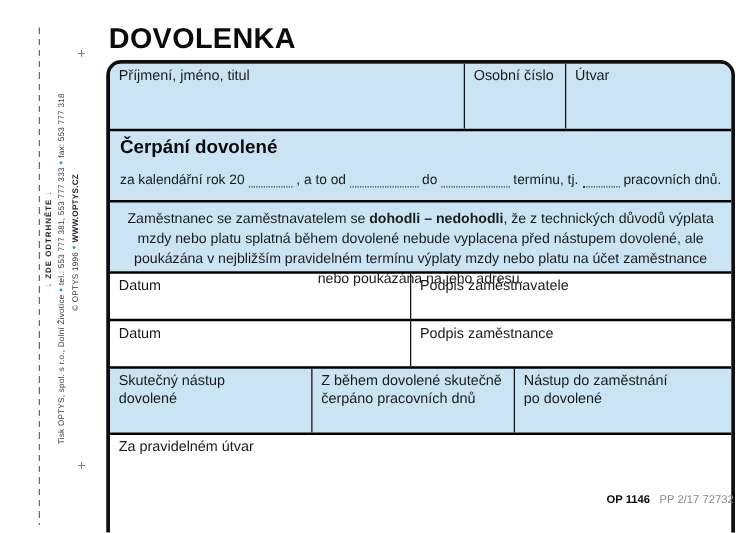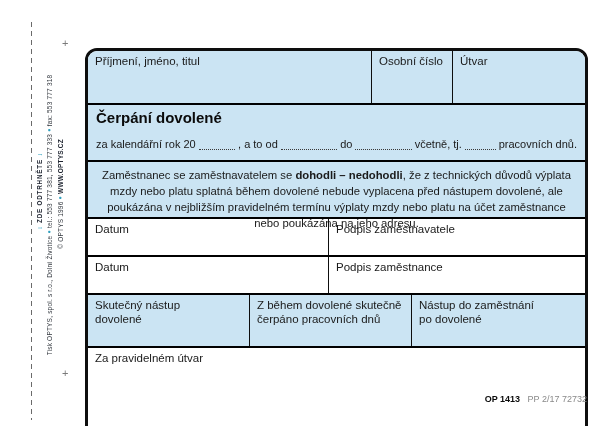--- a/index.html
+++ b/index.html
@@ -86,20 +86,21 @@
 
   <div class="rot imprint2">
     <span>© OPTYS 1996</span>
     <span class="bullet">●</span>
     <span class="weblink">WWW.OPTYS.CZ</span>
   </div>
 
   <div class="plus plus-top">+</div>
   <div class="plus plus-bottom">+</div>
 
+  <div class="page-title">DOVOLENKA</div>
 
   <div class="card">
 
     <div class="row r1 blue">
       <div class="cell c1 vline">
         <span>Příjmení, jméno, titul</span>
       </div>
       <div class="cell c2 vline">
         <span>Osobní číslo</span>
       </div>
@@ -110,21 +111,21 @@
 
     <div class="row r2 blue">
       <div class="sec-heading">Čerpání dovolené</div>
       <div class="claim-line">
         <span>za kalendářní rok 20</span>
         <span class="dots d1"></span>
         <span>, a to od</span>
         <span class="dots d2"></span>
         <span>do</span>
         <span class="dots d3"></span>
-        <span>včetně, tj.</span>
+        <span>termínu, tj.</span>
         <span class="dots d4"></span>
         <span>pracovních dnů.</span>
       </div>
     </div>
 
     <div class="row r3 blue">
       <span>Zaměstnanec se zaměstnavatelem se </span><b>dohodli – nedohodli</b><span>, že z technických důvodů výplata mzdy nebo platu splatná během dovolené nebude vyplacena před nástupem dovolené, ale poukázána v nejbližším pravidelném termínu výplaty mzdy nebo platu na účet zaměstnance nebo poukázána na jeho adresu.</span>
     </div>
 
     <div class="row r4 two-col">
@@ -156,17 +157,17 @@
 
     <div class="row r7 two-col">
       <div class="cell right">
         <span>Za pravidelném útvar</span>
       </div>
     </div>
 
   </div>
 
   <div class="form-footer">
-    <span class="form-code">OP 1413</span>
+    <span class="form-code">OP 1146</span>
     <span class="print-info">PP 2/17 72732</span>
   </div>
 
 </div>
 
 </body></html>

